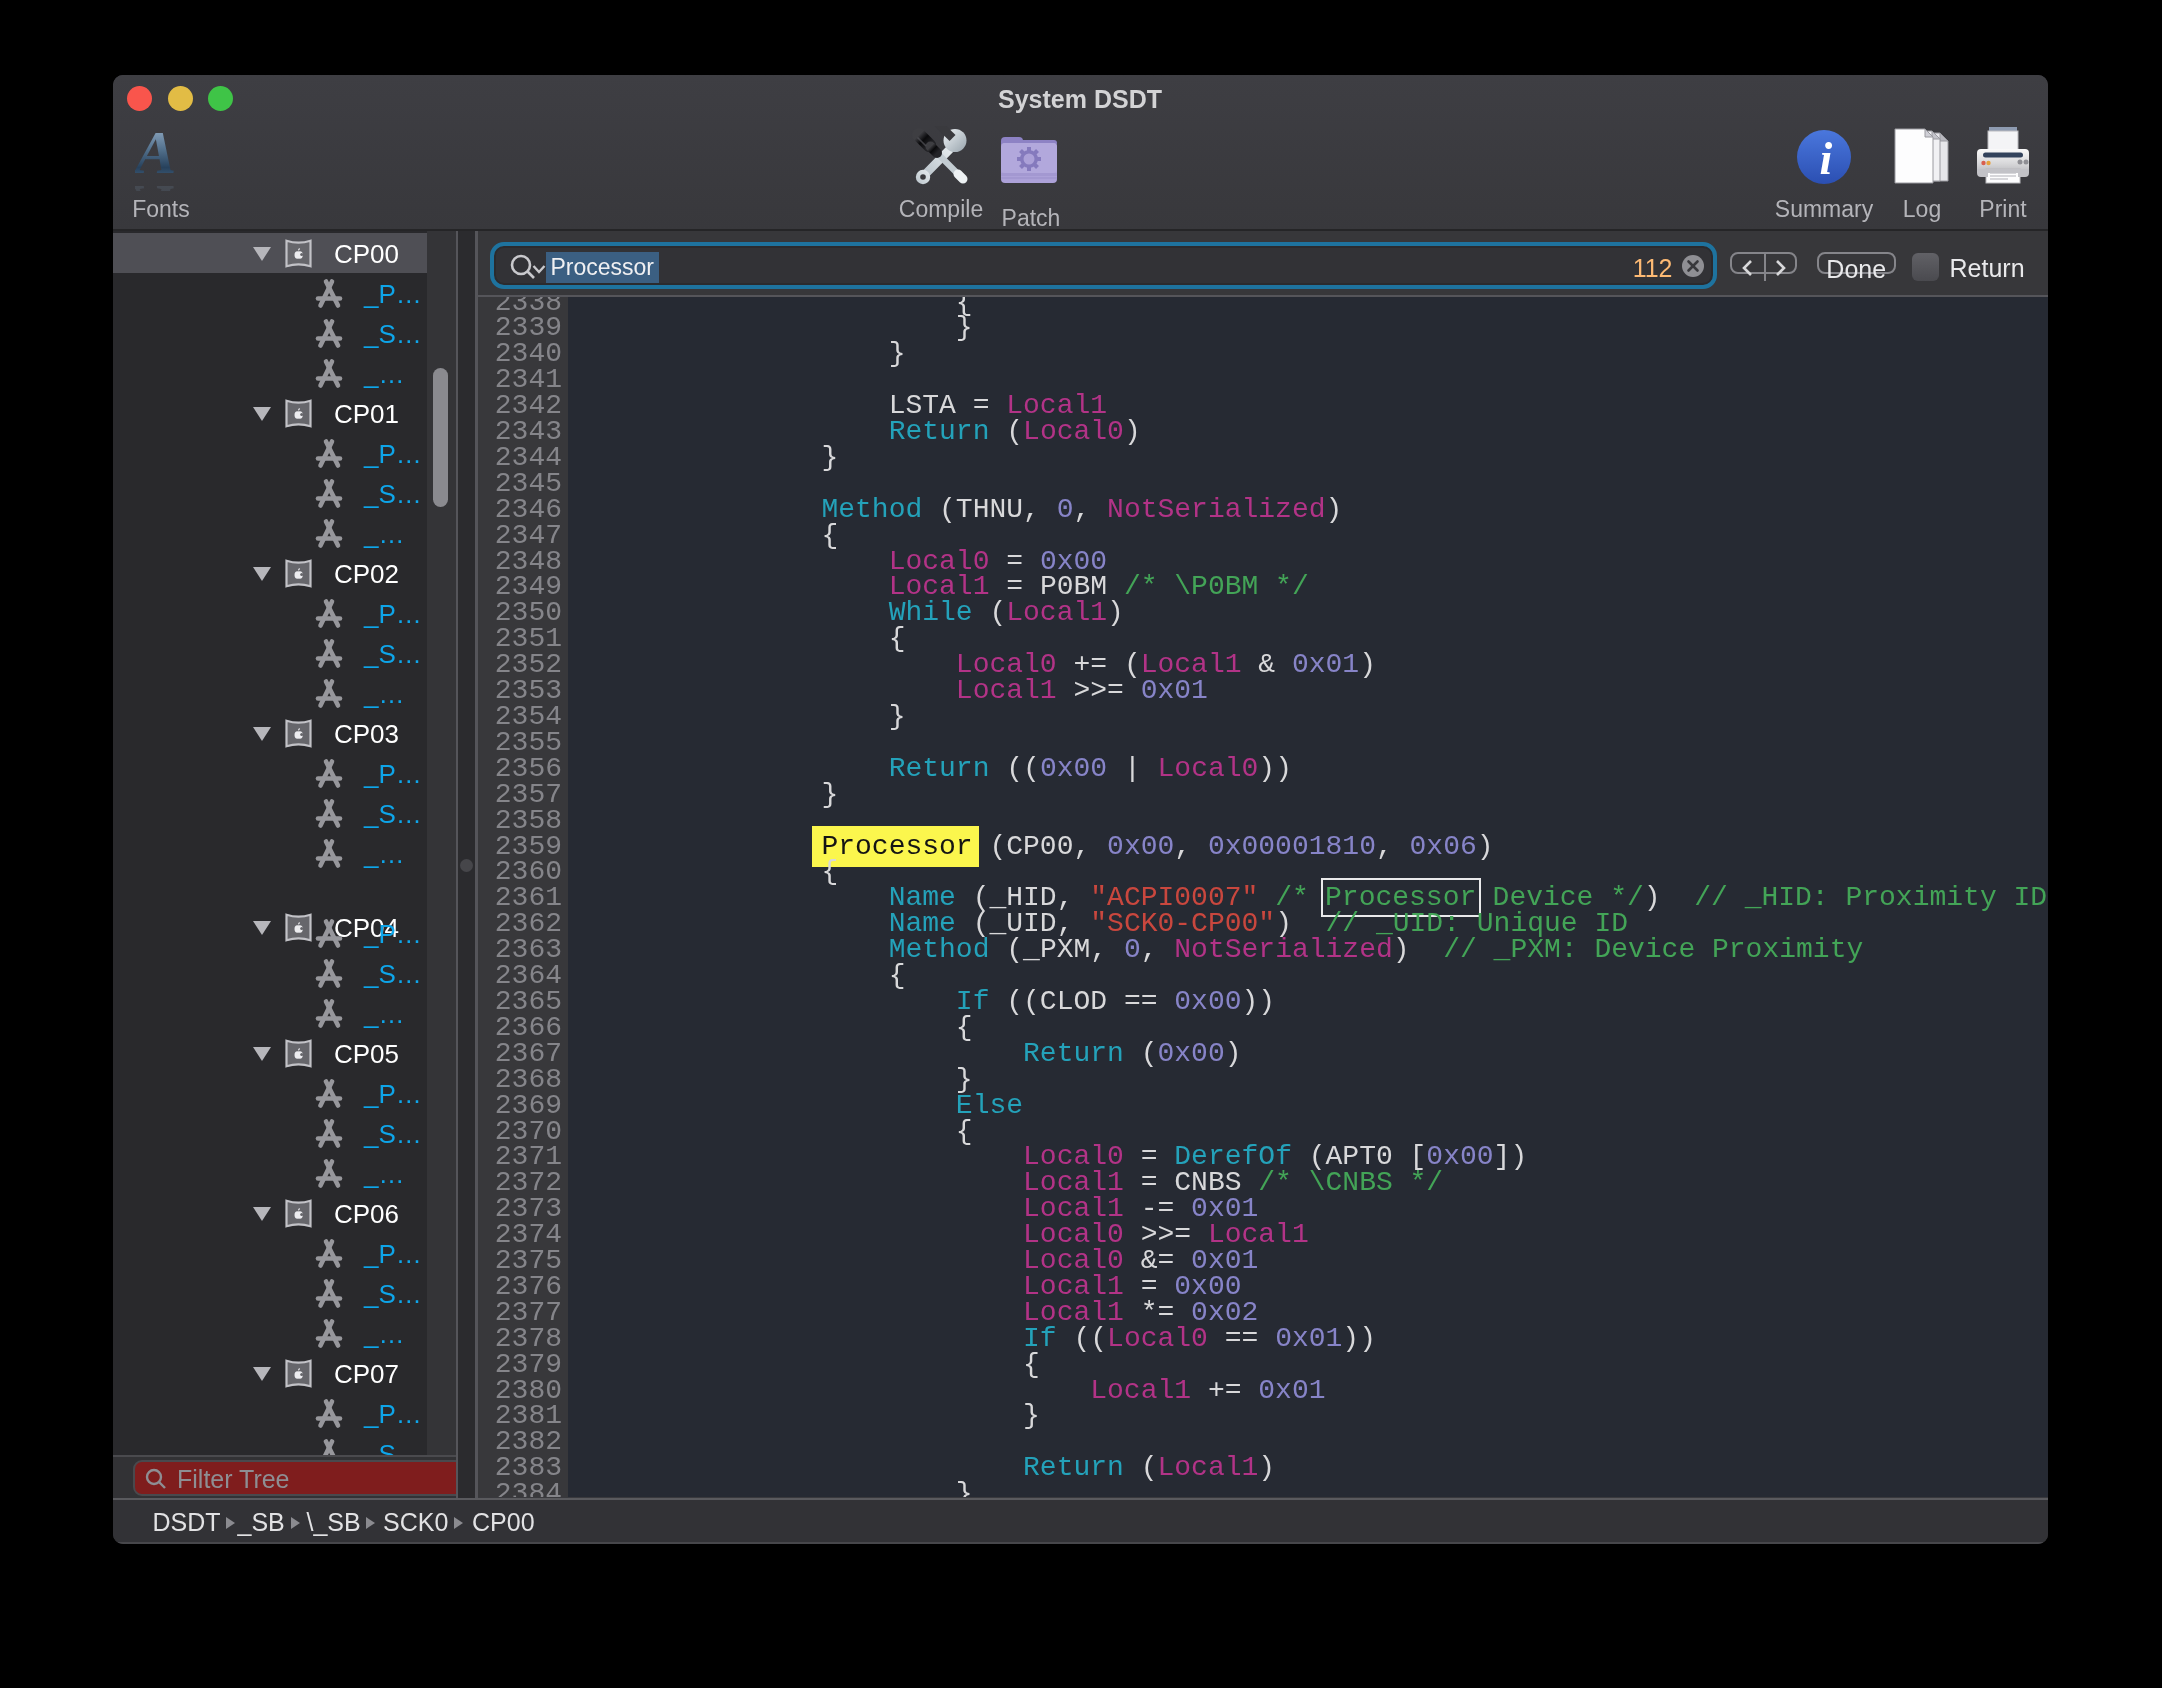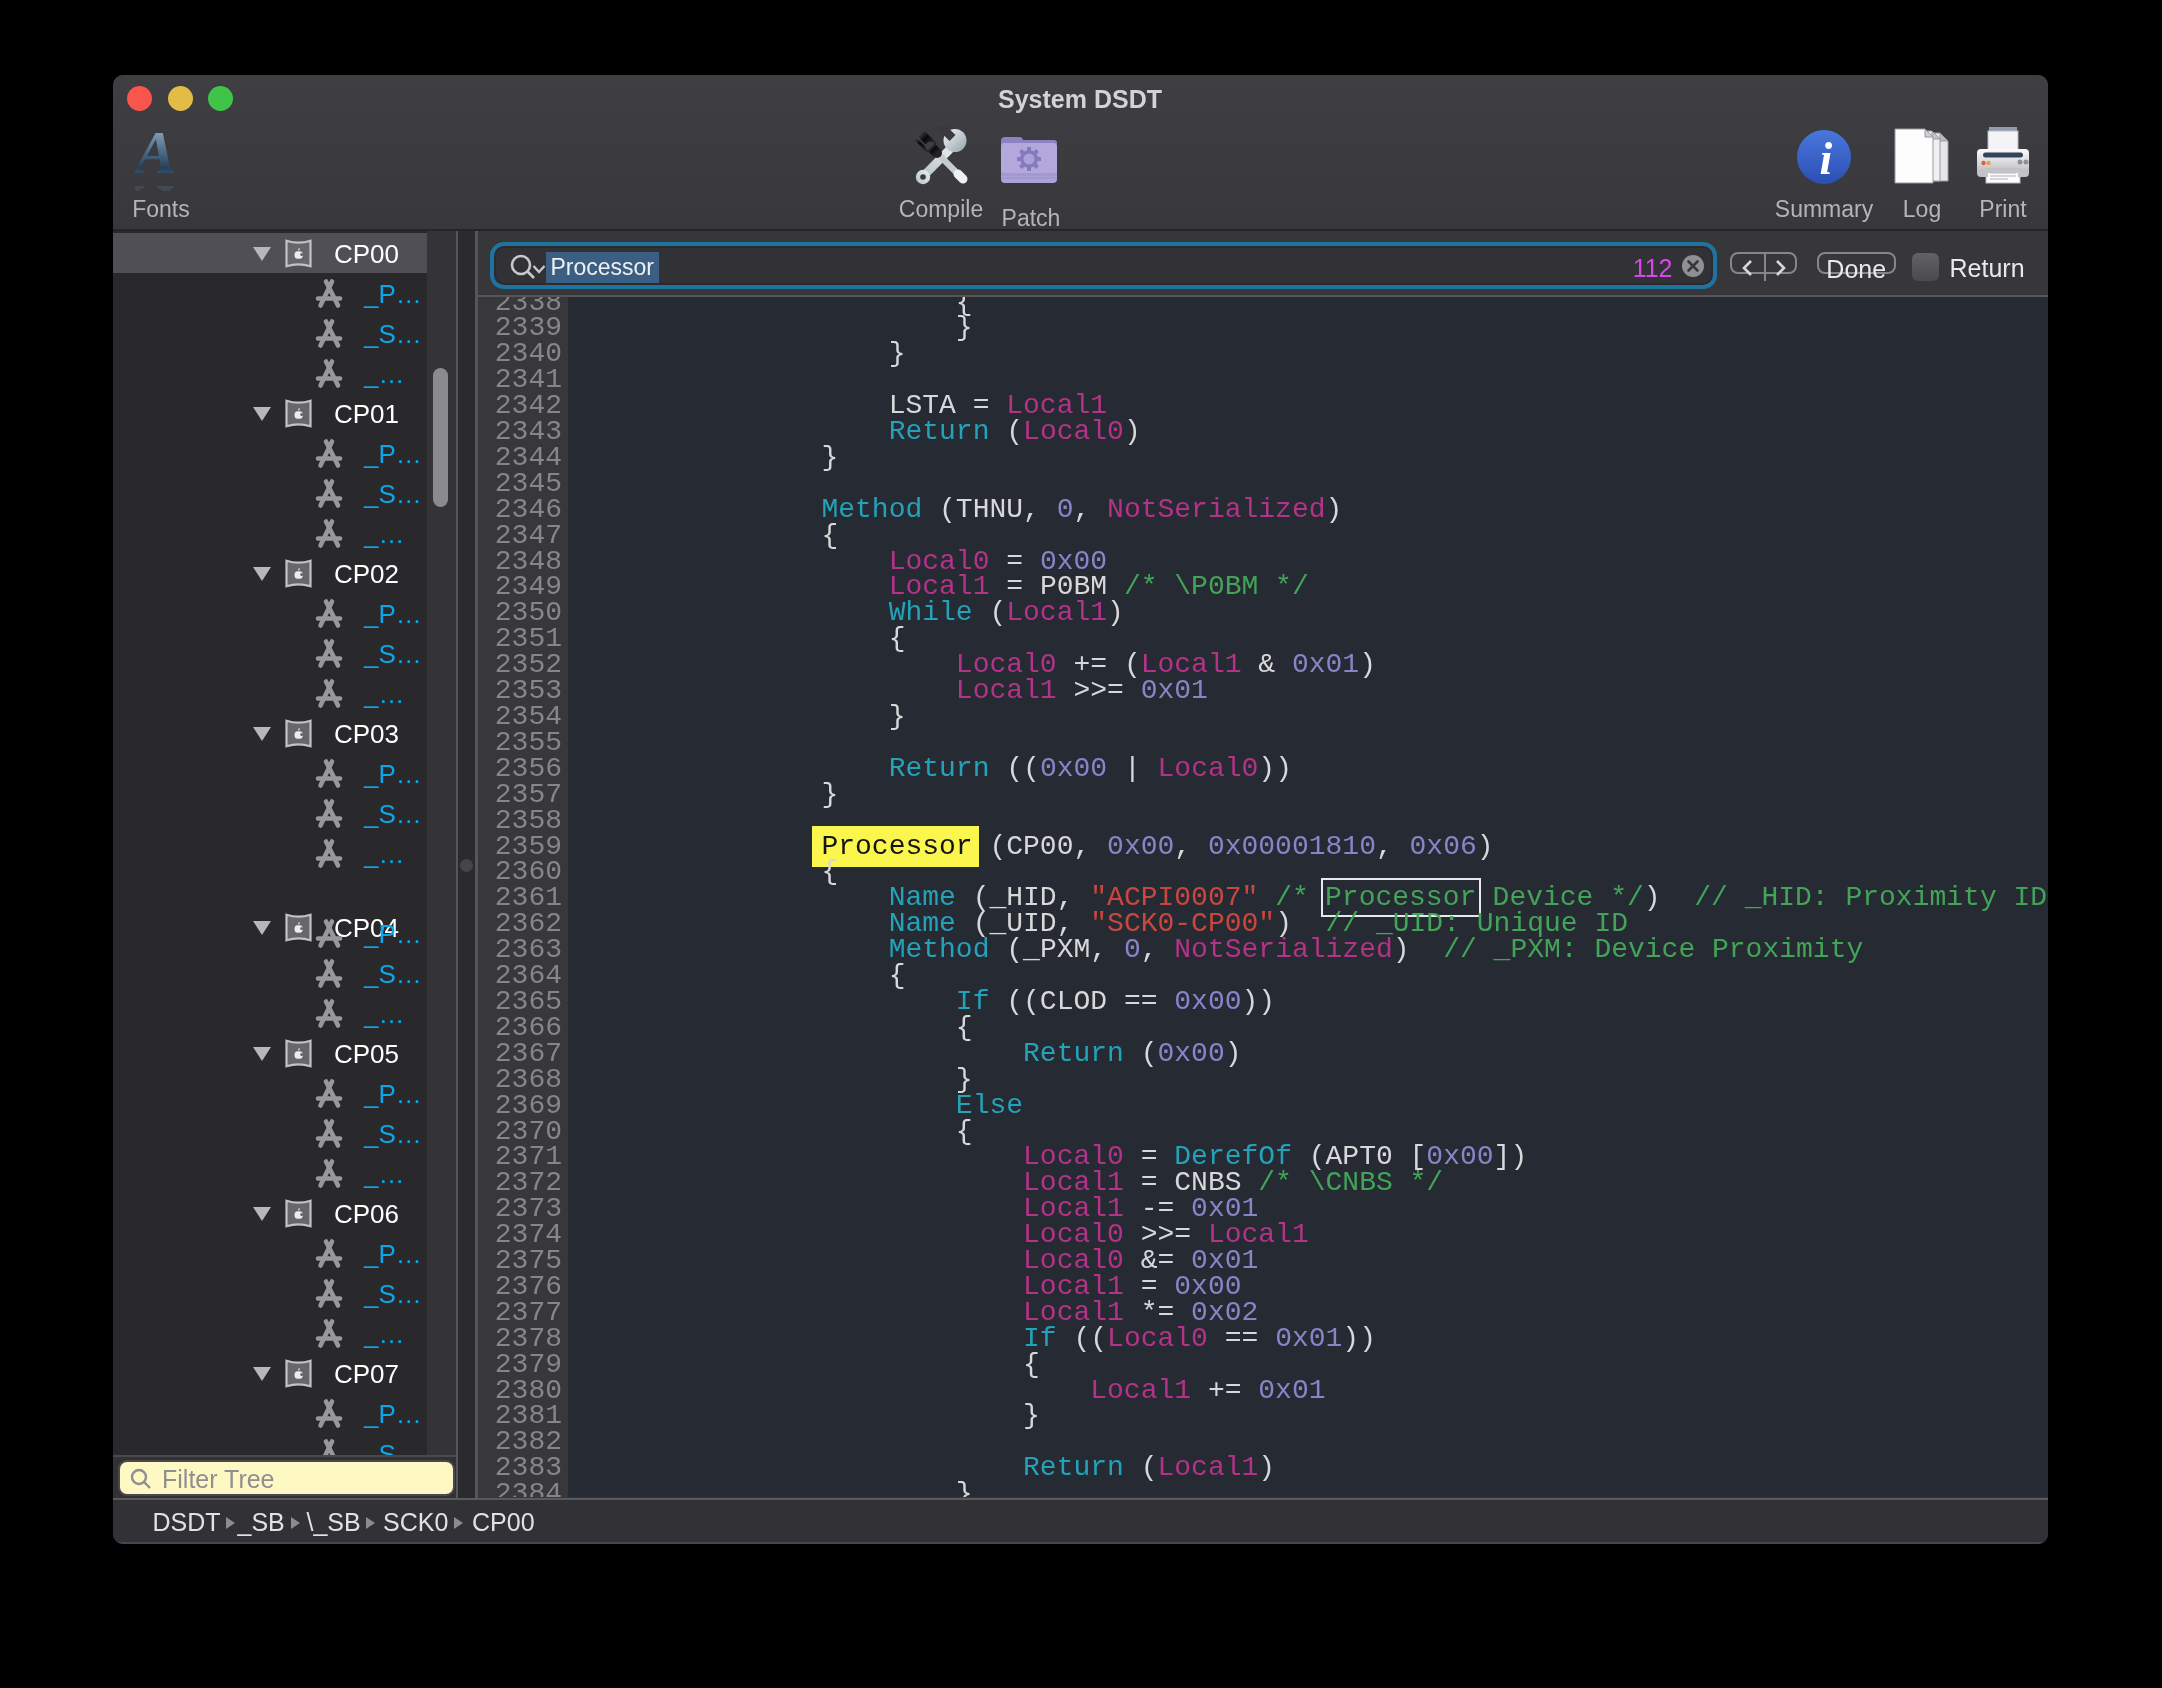--- a/index.html
+++ b/index.html
@@ -11,42 +11,42 @@
   background:linear-gradient(#3e3e43,#38383c); }
 #toolbar .sep { left:0; top:154px; width:1935px; height:2px; background:#252527; }
 .tl { border-radius:50%; width:25px; height:25px; top:11px; }
 .tlabel { font-size:23px; color:#b4b4b9; text-align:center; }
 #title { top:10px; width:400px; text-align:center; font-size:25px; font-weight:600; color:#d3d3d5; }
 
 #sidebar { left:0; top:156px; width:314px; height:1224px; background:#29292c; overflow:hidden; }
 #track { left:314px; top:156px; width:29px; height:1224px; background:#343437; }
 #thumb { left:320px; top:293px; width:15px; height:139px; background:#8a8a8f; border-radius:8px; }
 #filterbar { left:0; top:1380px; width:343px; height:43px; background:#323235; border-top:2px solid #4a4a4e; }
-#filterfield { left:5px; top:1385px; width:337px; height:36px; background:#fef9c3;
+#filterfield { left:20px; top:1385px; width:337px; height:36px; background:#7f1d1d;
   border:2px solid #49494d; border-radius:9px;padding-left:39px; }
 .row { position:absolute; left:0; width:314px; height:40px; }
 .row.sel { background:#4f4f55; }
 .tri { position:absolute; left:140px; top:14px; width:0; height:0;
   border-left:9.5px solid transparent; border-right:9.5px solid transparent;
   border-top:14px solid #b6b6bb; }
 .picon { position:absolute; left:171px; top:5px; }
 .cicon { position:absolute; left:201px; top:5px; }
 .ptext { position:absolute; left:221px; top:6px; font-size:26px; font-weight:500; color:#fff; }
 .ctext { position:absolute; left:251px; top:6px; font-size:26px; font-weight:500; color:#0ea5e9; }
 
 #divider { left:343px; top:156px; width:21.5px; height:1267px; background:#2b2b2e;
   border-left:2px solid #55555a; border-right:3px solid #55555a; }
 #knob { left:347px; top:784px; width:13px; height:13px; border-radius:50%; background:#46464a; }
 
 #findbar { left:364.5px; top:156px; width:1570.5px; height:66px; background:#37373a;
   border-bottom:2px solid #55555a; }
 #sfield { left:12px; top:10.5px; width:1227px; height:47px; border:4.5px solid #1e739f;
   border-radius:14px; background:#323236; box-shadow:inset 0 0 0 2px #2b2b2e; }
 #stext { left:52px; top:6px; font-size:23px; color:#f0f0f2; background:#3b5f82; padding:2px 5px; }
-#scount { left:1069px; top:8px; width:110px; text-align:right; font-size:25px; color:#d946ef; }
+#scount { left:1069px; top:8px; width:110px; text-align:right; font-size:25px; color:#fdba74; }
 .btn { border:2px solid #85858a; border-radius:8px; height:22px; }
 .btxt { font-size:25px; color:#e9e9eb; }
 #chk { left:1434px; top:21.5px; width:27px; height:28px; border-radius:6px;
   background:linear-gradient(#616166,#4a4a4f); }
 
 #editor { left:364.5px; top:222px; width:1570.5px; height:1200px; background:#262a33; overflow:hidden; }
 #gutter { position:absolute; left:0; top:0; width:90px; height:1200px; background:#38383b; }
 pre { font-family:"Liberation Mono", monospace; font-size:28px; line-height:25.9px; }
 #nums { position:absolute; left:0; top:-7.5px; width:84.5px; text-align:right; color:#85858a; }
 #code { position:absolute; left:209.5px; top:-7.5px; color:#d8d8da; }

